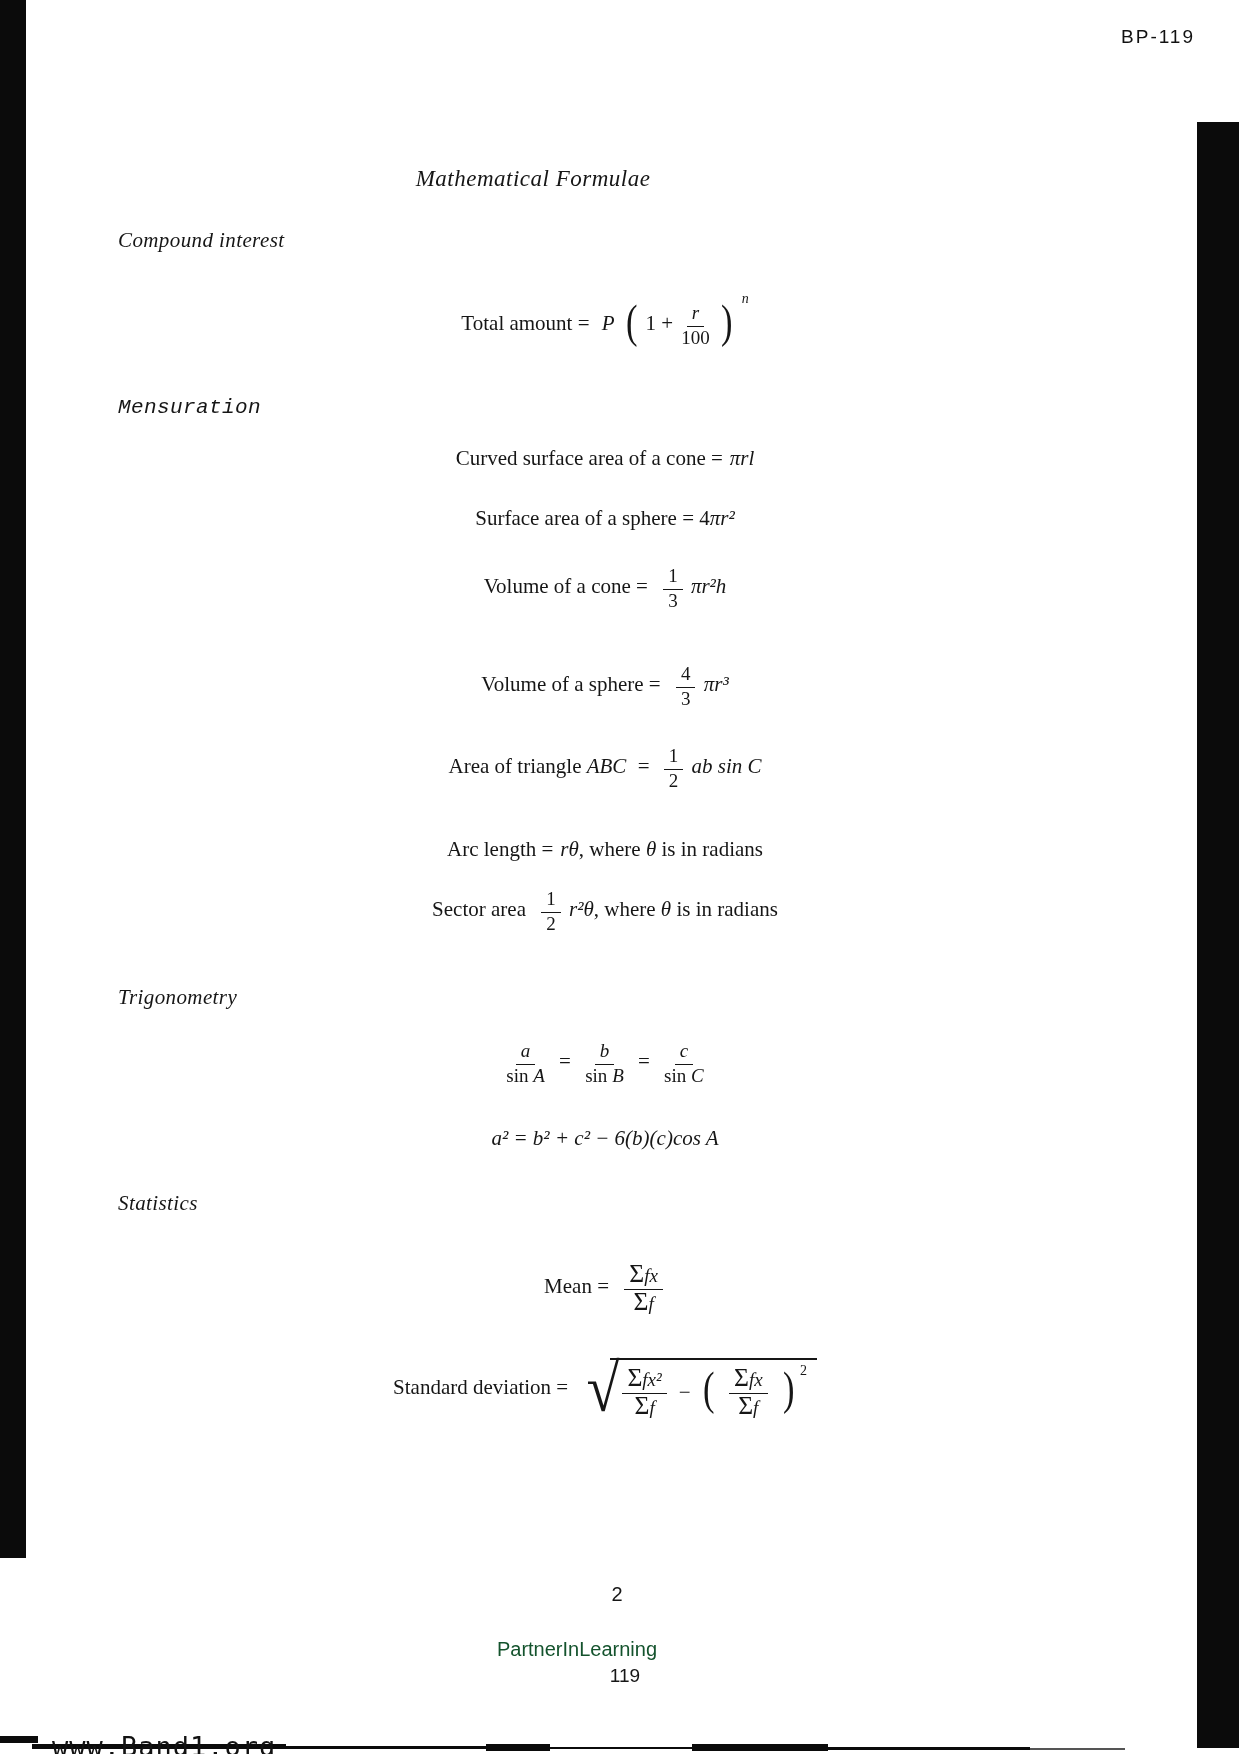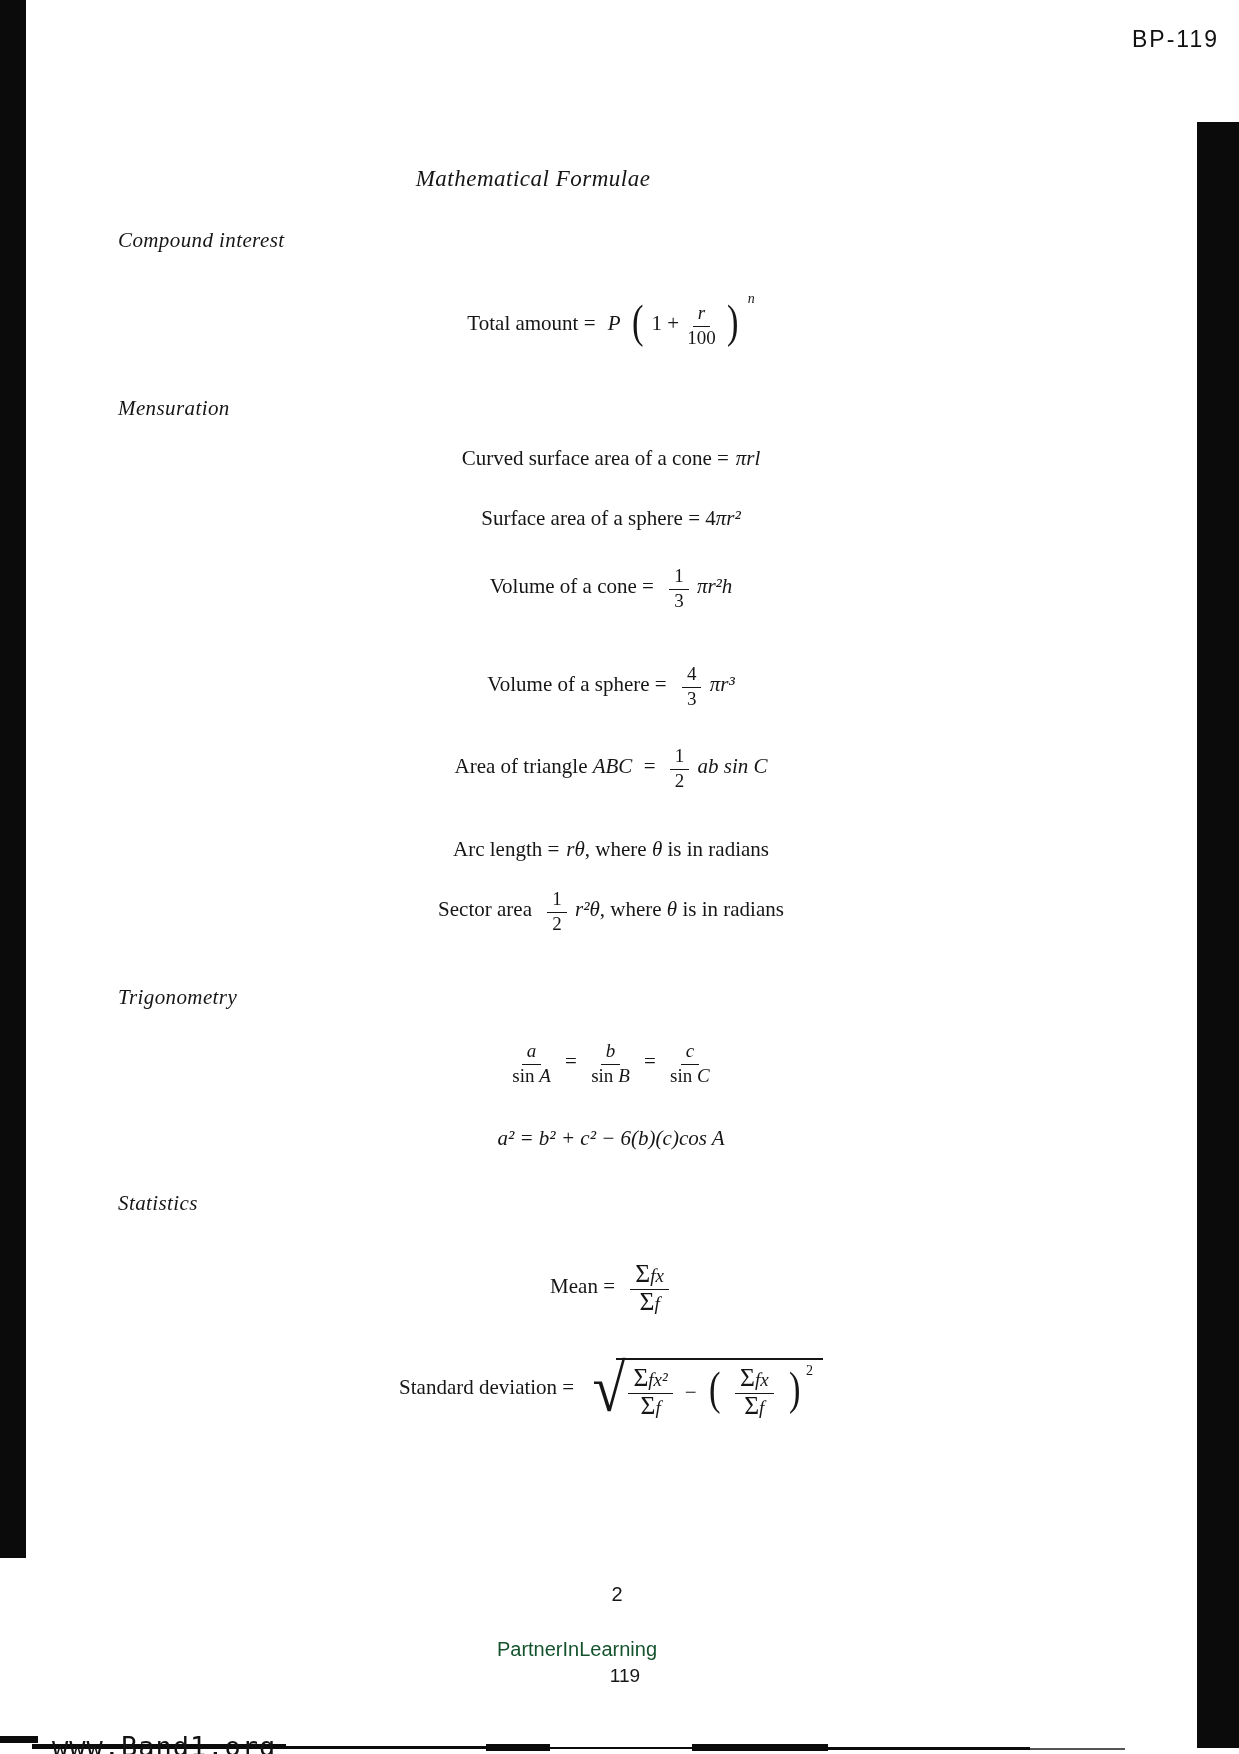--- a/index.html
+++ b/index.html
@@ -17,34 +17,34 @@
   .dash-bl{left:0;top:1736px;width:38px;height:7px;}
   .seg1{left:32px;top:1744px;width:254px;height:5px;}
   .seg2{left:286px;top:1746px;width:200px;height:3px;}
   .seg3{left:486px;top:1744px;width:64px;height:7px;}
   .seg4{left:550px;top:1747px;width:142px;height:2px;}
   .seg5{left:692px;top:1744px;width:136px;height:7px;}
   .seg6{left:828px;top:1747px;width:202px;height:3px;}
   .seg7{left:1030px;top:1748px;width:95px;height:2px;background:#555;}
 
   .doc-code{
-    position:absolute;top:26px;right:20px;
+    position:absolute;top:26px;right:44px;
     font-family:"Liberation Sans","DejaVu Sans",sans-serif;
-    font-size:23px;letter-spacing:2px;color:#111;
+    font-size:19px;letter-spacing:2px;color:#111;
   }
   .row{position:absolute;left:0;width:1210px;text-align:center;}
   .title-row{width:1066px;top:166px;}
   .title{font-size:23px;font-weight:normal;font-style:italic;letter-spacing:0.5px;}
   .heading{
     position:absolute;left:118px;font-style:italic;font-size:21px;letter-spacing:0.4px;
   }
-  .h-compound{top:228px;text-align:center;} .h-mensuration{top:396px;}
+  .h-compound{top:228px;text-align:center;} .h-mensuration{top:396px;font-family:Liberation Mono, monospace;}
   .h-trig{top:985px;} .h-stats{top:1191px;}
 
-  .f{font-size:21px;line-height:1.25;padding-left:6px;}
+  .f{font-size:21px;line-height:1.25;}
   .mi{font-style:italic;}
   .lab{margin-right:7px;}
   .sp{margin-right:3px;}
   .mg{text-align:center;}
   .frac{
     display:inline-flex;flex-direction:column;align-items:center;
     vertical-align:middle;font-size:19px;line-height:1.08;margin:0 3px;
   }
   .fn{border-bottom:1.6px solid var(--ink);padding:1px 5px 2px;display:inline-block;}
   .fd{padding-top:1px;display:inline-block;}

